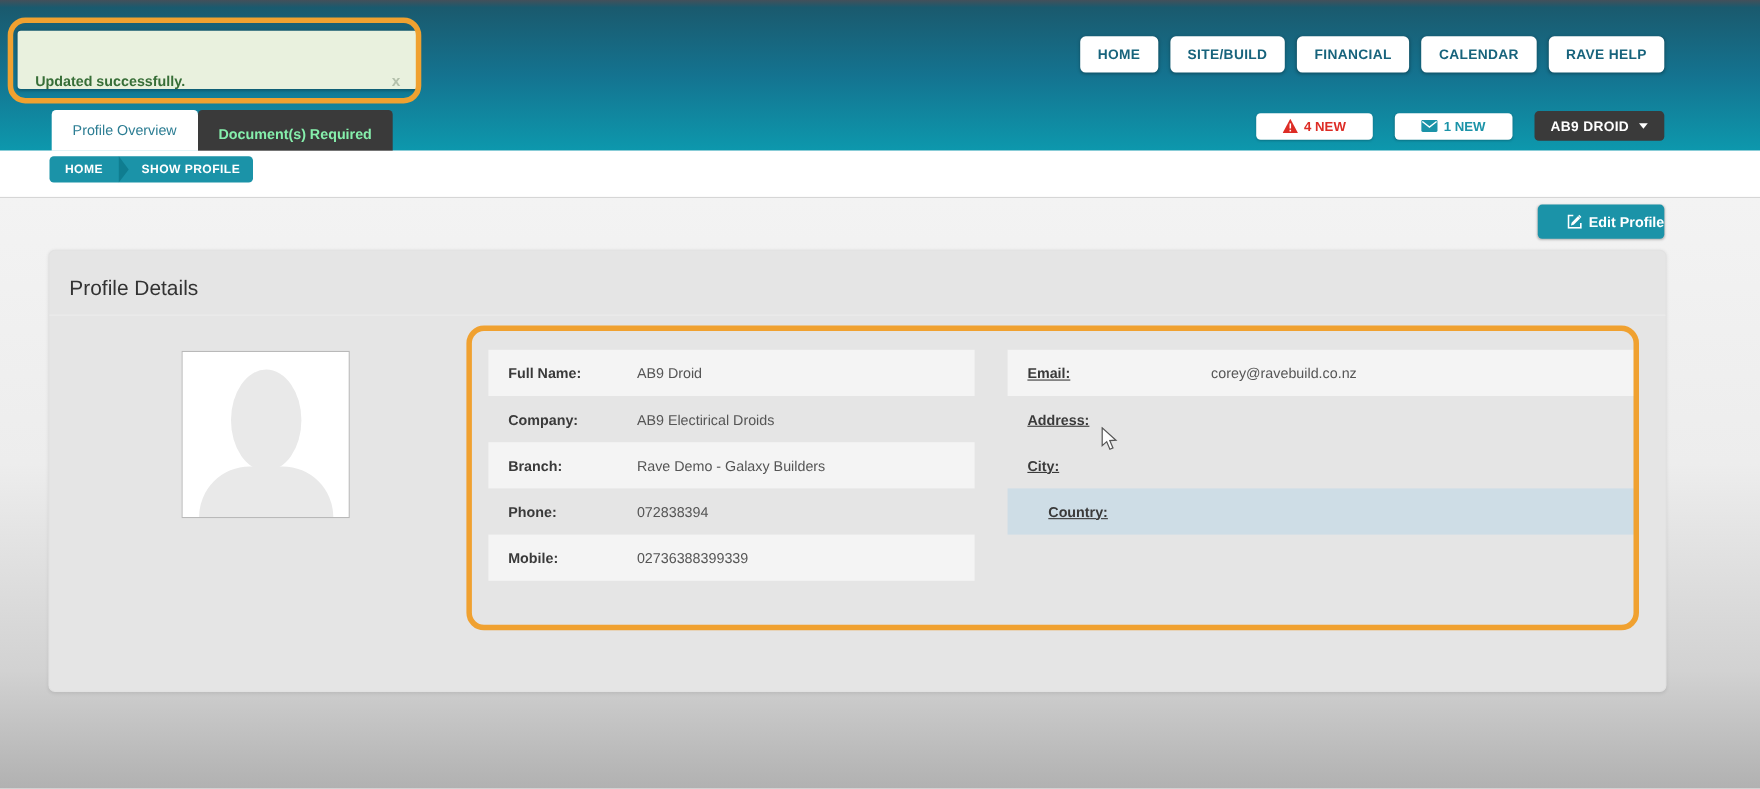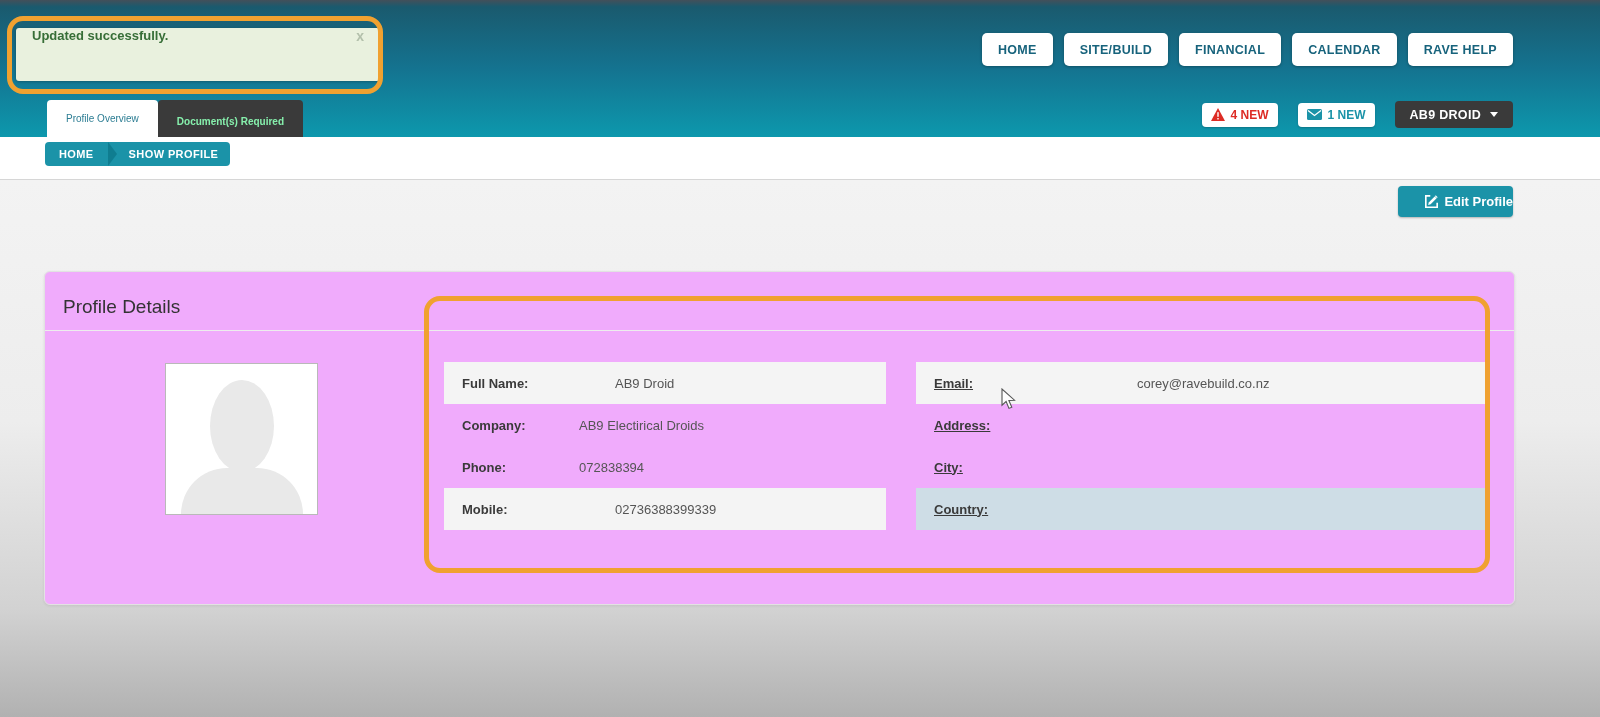--- a/index.html
+++ b/index.html
@@ -21,42 +21,42 @@
     background:#fff; color:#17637c; font-weight:bold; font-size:12.5px;
     font-family:"Liberation Sans",sans-serif;
     padding:0 16px; height:33px; border:none; border-radius:5px;
     letter-spacing:.3px; box-shadow:0 1px 3px rgba(0,0,0,.3); cursor:pointer;
     display:flex; align-items:center;
   }
 
   
   .alert {
     position:absolute; left:16px; top:28px; width:364px; height:53px;
-    background:#e9f1de; border-radius:3px; display:flex; align-items:flex-start;
+    background:#e9f1de; border-radius:3px; display:flex; align-items:flex-end;
     padding:0 16px; box-shadow:0 1px 3px rgba(0,0,0,.25);
   }
   .alert-msg { color:#376e37; font-weight:bold; font-size:13px; }
   .alert-close { margin-left:auto; color:#b3c0ab; font-weight:bold; font-size:14px; cursor:pointer; }
 
   
   .annotation { position:absolute; border:5px solid #f0a130; border-radius:16px; pointer-events:none; }
   #ann-alert  { left:7px;  top:16px;  width:376px;  height:78px; }
   #ann-fields { left:424px; top:296px; width:1066px; height:277px; }
 
   
   .tabs { position:absolute; left:47px; top:100px; display:flex; align-items:flex-start; }
-  .tab { display:flex; align-items:center; padding:0 19px; font-size:10px; cursor:pointer; border-radius:4px 4px 0 0; }
+  .tab { display:flex; align-items:center; padding:0 19px; font-size:13px; cursor:pointer; border-radius:4px 4px 0 0; }
   .tab.active { background:#fff; color:#2c7d93; height:37px; }
   .tab.dark   { background:#3a3a3a; color:#86efac; font-weight:bold; height:42px; }
 
   
   .badges { position:absolute; top:101px; right:87px; display:flex; gap:20px; align-items:center; }
   .badge {
     background:#fff; border-radius:4px; height:24px; display:flex; align-items:center;
-    gap:6px; padding:0 9px; font-size:12px; font-weight:bold; cursor:pointer;
+    gap:6px; padding:0 24px; font-size:12px; font-weight:bold; cursor:pointer;
     box-shadow:0 1px 2px rgba(0,0,0,.2);
   }
   .badge.warn { color:#dd2c25; }
   .badge.msg  { color:#1b93a8; }
   .user-menu {
     background:#3a3a3a; color:#fff; border-radius:4px; height:27px; padding:0 15px;
     font-size:12.5px; font-weight:bold; display:flex; align-items:center; gap:9px;
     cursor:pointer; letter-spacing:.3px;
   }
   .caret { width:0; height:0; border-left:4px solid transparent; border-right:4px solid transparent; border-top:5px solid #fff; }
@@ -80,37 +80,36 @@
 
   .edit-btn {
     position:absolute; left:1398px; top:186px; width:115px; height:31px;
     background:#1b93a8; color:#fff; font-weight:bold; font-size:13px; border:none;
     border-radius:4px; display:flex; align-items:center; justify-content:flex-end; gap:6px;
     box-shadow:0 1px 2px rgba(0,0,0,.25); cursor:pointer; font-family:"Liberation Sans",sans-serif;
   }
 
   
   .card {
-    position:absolute; left:44px; top:227px; width:1471px; height:334px;
-    background:#f0abfc; border:1px solid #e2e2e2; border-radius:6px;
+    position:absolute; left:44px; top:227px; width:1471px; height:402px;
+    background:#e5e5e5; border:1px solid #e2e2e2; border-radius:6px;
     box-shadow:0 1px 3px rgba(0,0,0,.08);
-    margin-top:44px;
   }
   .card-title { position:absolute; left:18px; top:24px; font-size:19px; color:#333; }
   .card-divider { position:absolute; top:58px; left:0; width:100%; border-top:1px solid #ededed; }
 
   .avatar { position:absolute; left:120px; top:91px; width:153px; height:152px; border:1px solid #b9b9b9; background:#fff; overflow:hidden; }
   .avatar-head { position:absolute; left:50%; transform:translateX(-50%); top:16px; width:64px; height:92px; background:#e9e9e9; border-radius:50%; }
   .avatar-body { position:absolute; left:50%; transform:translateX(-50%); bottom:0; width:122px; height:46px; background:#e9e9e9; border-radius:60px 60px 0 0; }
 
   .fields-left  { position:absolute; left:399px; top:90px; width:442px; }
   .fields-right { position:absolute; left:871px; top:90px; width:572px; }
   .field-row { height:42px; display:flex; align-items:center; font-size:13px; }
-  .field-row.stripe  { background:#f4f4f4;gap:36px; }
-  .field-row.country { background:#cedde6; }
+  .field-row.stripe  { background:#f4f4f4; }
+  .field-row.country { background:#cedde6;padding-left:19px; }
   .f-label { font-weight:bold; color:#3a3a3a; padding-left:18px; width:135px; flex:none; }
   .fields-right .f-label { width:185px;text-decoration:underline; }
   .f-value { color:#555; }
 
   
   .cursor { position:absolute; left:1000px; top:388px; pointer-events:none; }
 </style>
 </head>
 <body>
 
@@ -192,20 +191,24 @@
 
   <div class="fields-left">
     <div class="field-row stripe">
       <span class="f-label">Full Name:</span>
       <span class="f-value">AB9 Droid</span>
     </div>
     <div class="field-row">
       <span class="f-label">Company:</span>
       <span class="f-value">AB9 Electirical Droids</span>
     </div>
+    <div class="field-row stripe">
+      <span class="f-label">Branch:</span>
+      <span class="f-value">Rave Demo - Galaxy Builders</span>
+    </div>
     <div class="field-row">
       <span class="f-label">Phone:</span>
       <span class="f-value">072838394</span>
     </div>
     <div class="field-row stripe">
       <span class="f-label">Mobile:</span>
       <span class="f-value">02736388399339</span>
     </div>
   </div>
 

